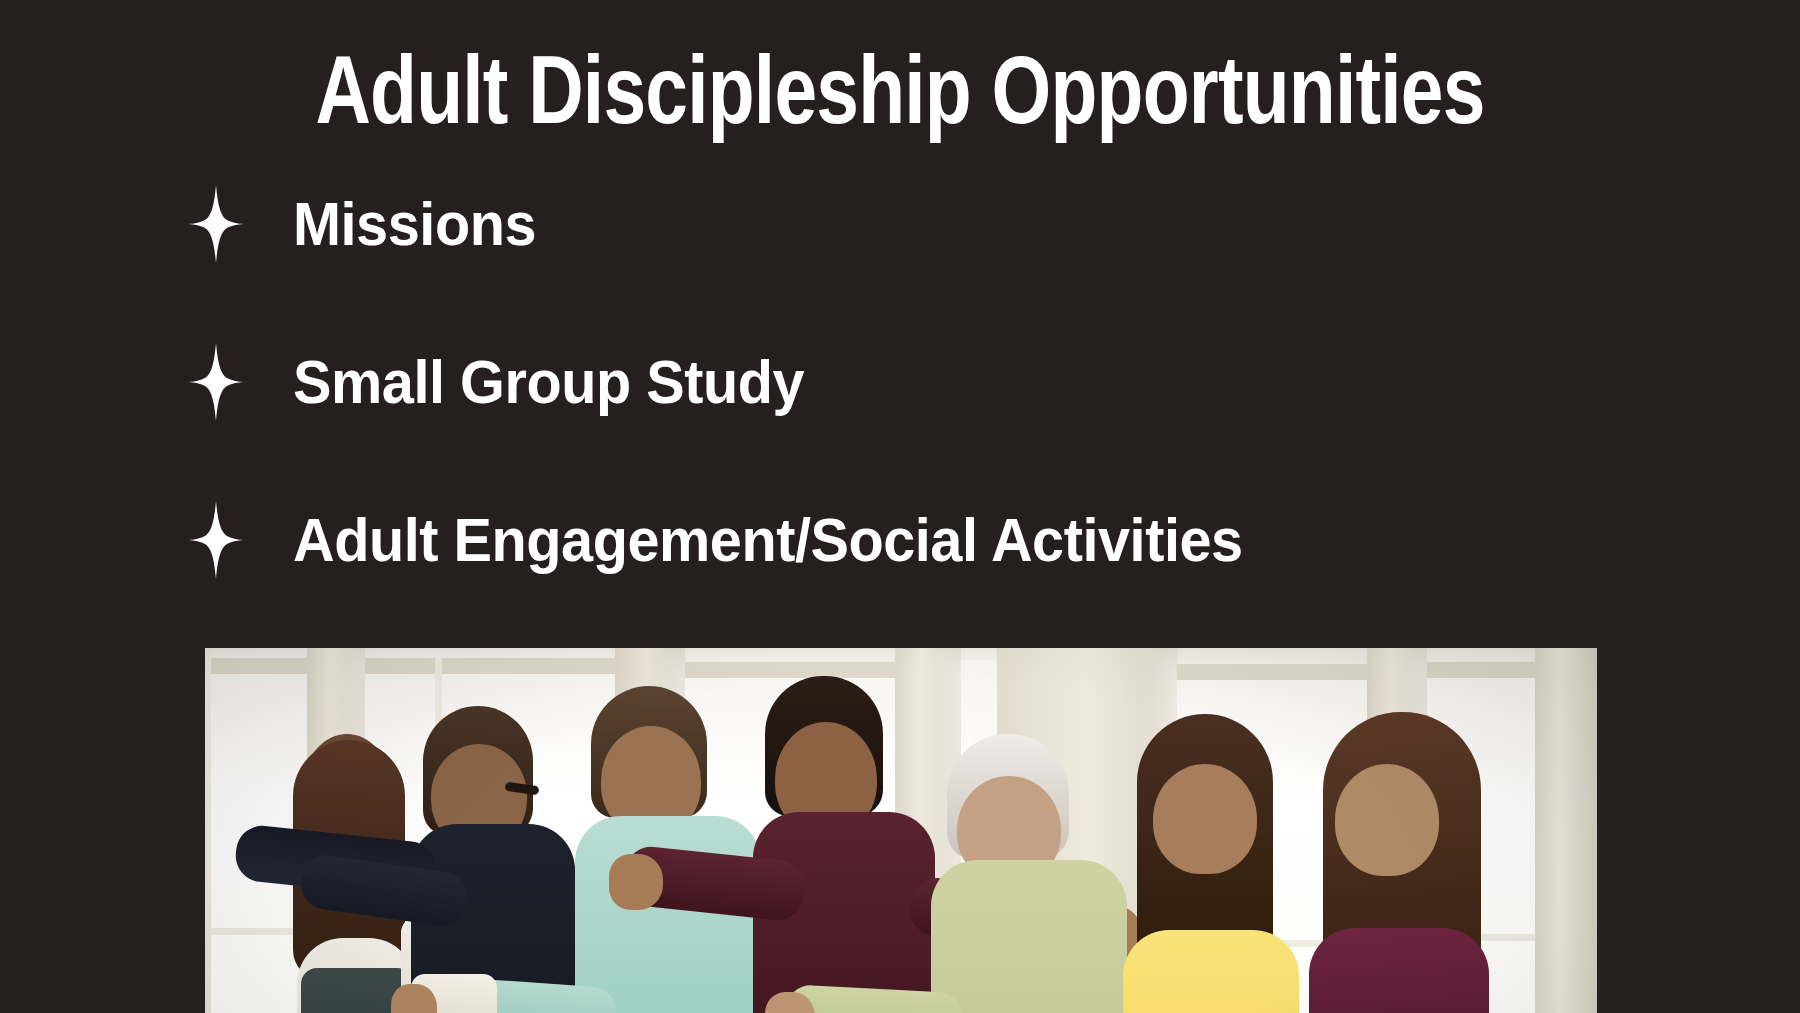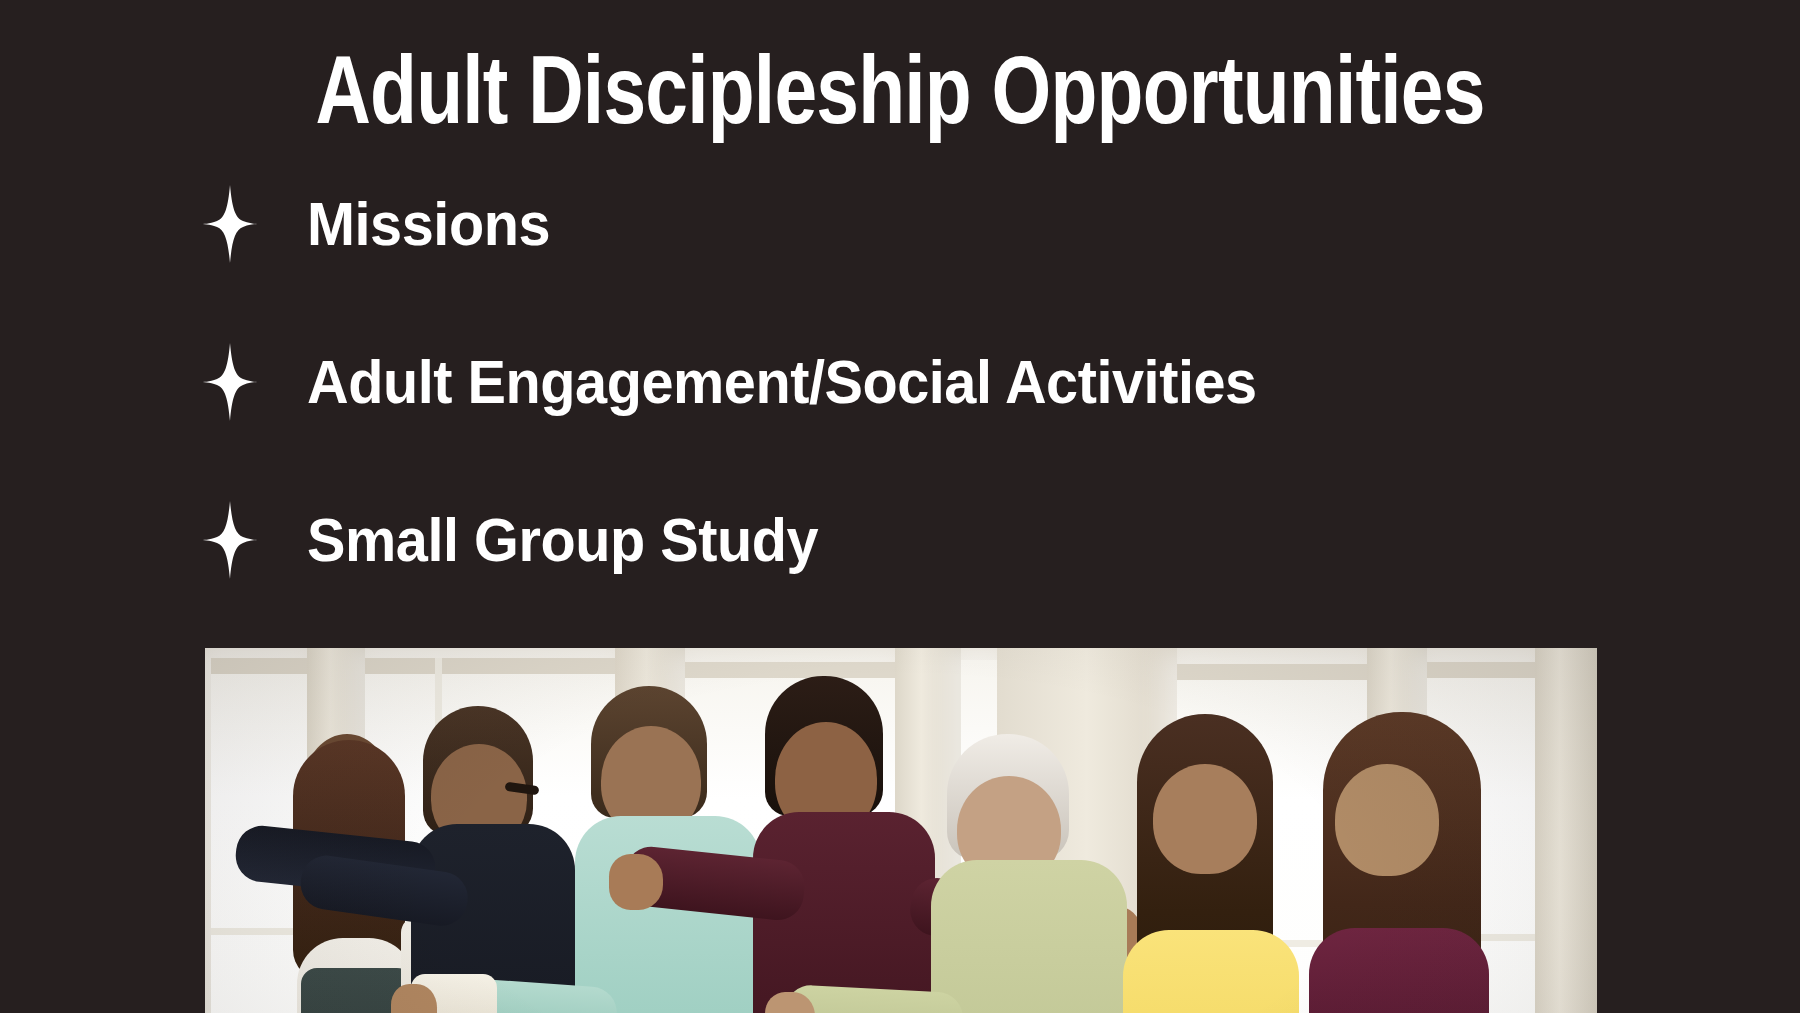--- a/index.html
+++ b/index.html
@@ -31,21 +31,21 @@
     line-height:1.0;
     letter-spacing:-1px;
     transform:scaleX(0.80);
     transform-origin:50% 0%;
     white-space:nowrap;
   }
 
   
   #bullets {
     position:absolute;
-    left:199px; top:188px;
+    left:185px; top:188px;
     width:1500px;
   }
 
   .bullet-row {
     display:flex;
     align-items:center;
     height:72px;
     margin-bottom:86px;
   }
   .bullet-row:last-child { margin-bottom:0; }
@@ -147,30 +147,30 @@
       </span>
       <span class="bullet-label">Missions</span>
     </div>
 
     <div class="bullet-row">
       <span class="sparkle">
         <svg viewBox="0 0 62 78" xmlns="http://www.w3.org/2000/svg" aria-hidden="true">
           <path fill="#ffffff" d="M31 0 C33 22 36 33 44 36 C52 39 57 39 62 39 C57 39 52 39 44 42 C36 45 33 56 31 78 C29 56 26 45 18 42 C10 39 5 39 0 39 C5 39 10 39 18 36 C26 33 29 22 31 0 Z"></path>
         </svg>
       </span>
-      <span class="bullet-label">Adult Engagement/Social Activities</span>
+      <span class="bullet-label">Small Group Study</span>
     </div>
 
     <div class="bullet-row">
       <span class="sparkle">
         <svg viewBox="0 0 62 78" xmlns="http://www.w3.org/2000/svg" aria-hidden="true">
           <path fill="#ffffff" d="M31 0 C33 22 36 33 44 36 C52 39 57 39 62 39 C57 39 52 39 44 42 C36 45 33 56 31 78 C29 56 26 45 18 42 C10 39 5 39 0 39 C5 39 10 39 18 36 C26 33 29 22 31 0 Z"></path>
         </svg>
       </span>
-      <span class="bullet-label">Small Group Study</span>
+      <span class="bullet-label">Adult Engagement/Social Activities</span>
     </div>
 
   </div>
 
   <div id="photo-frame">
     <div id="photo">
 
       <div class="wall"></div>
 
       <div class="window" style="left:6px; top:10px; width:96px; height:550px;">

